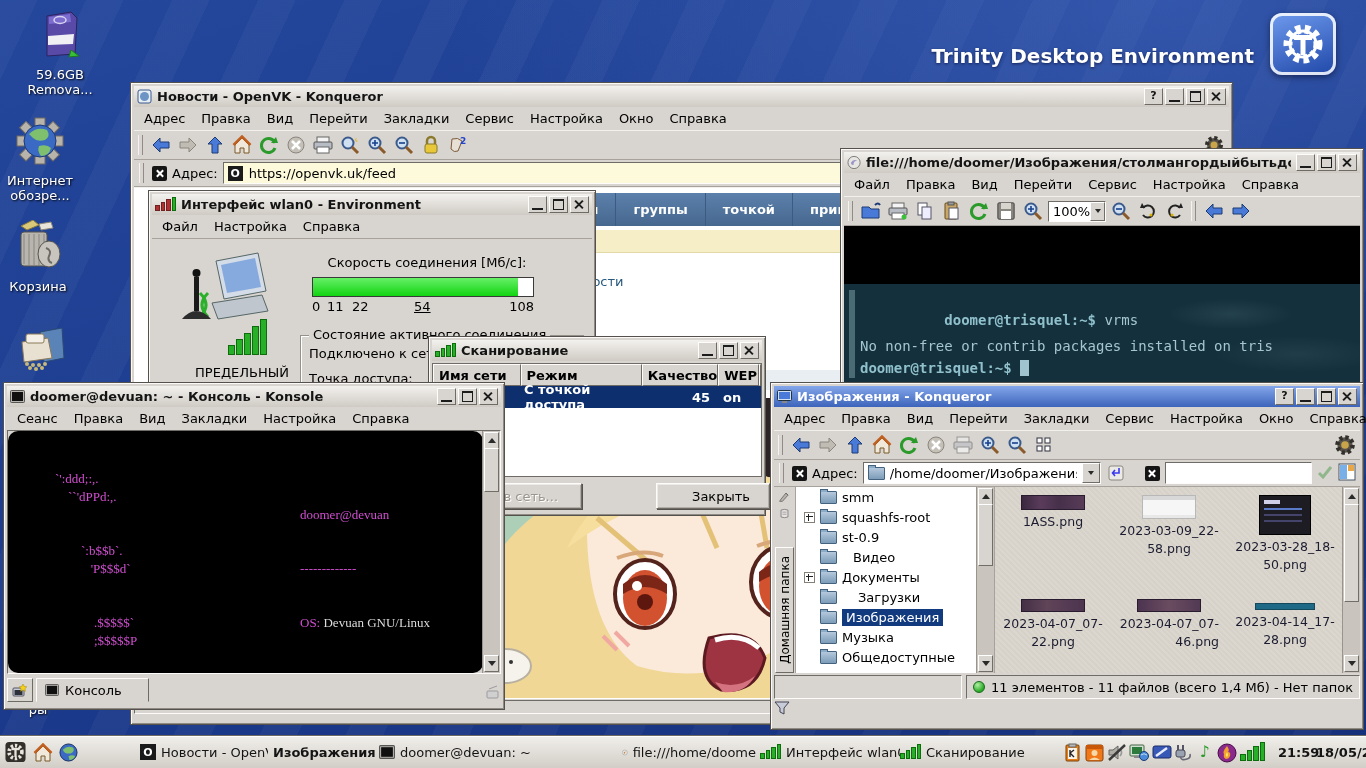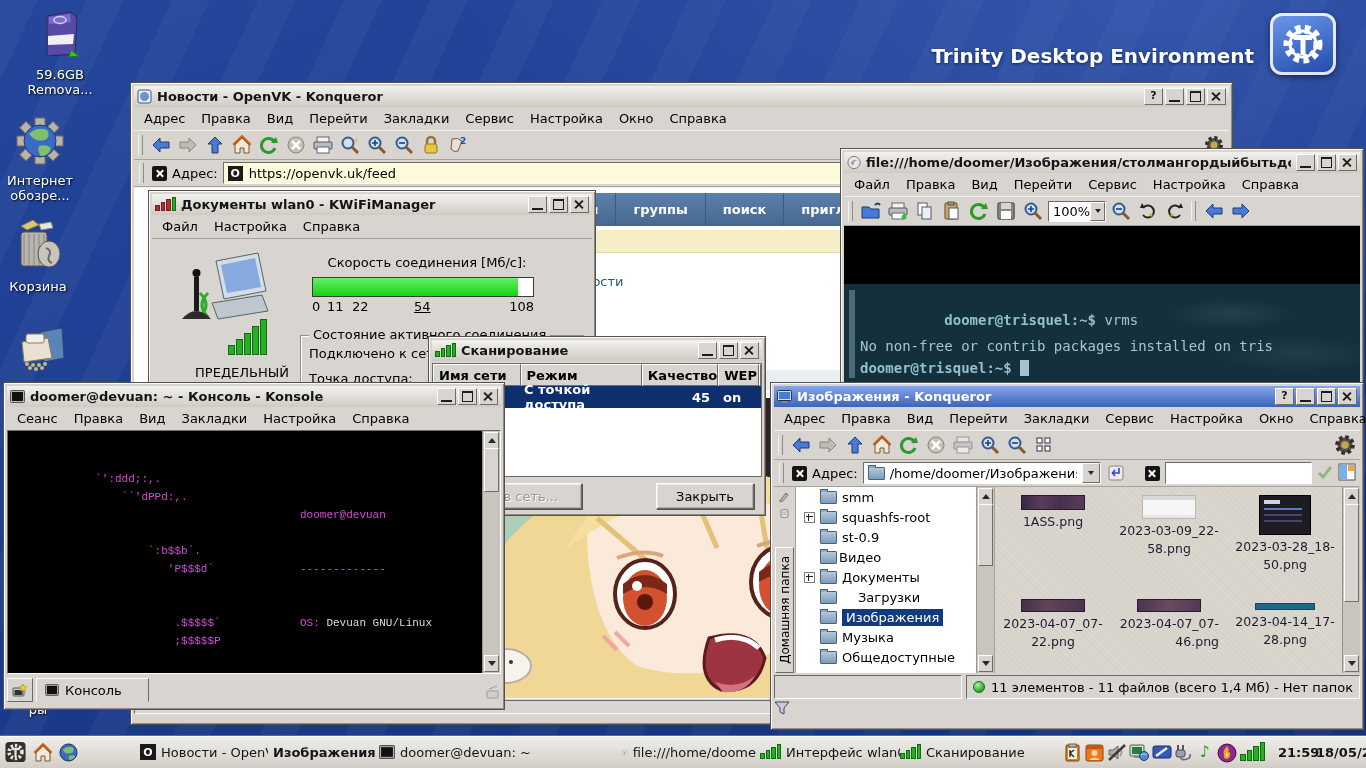--- a/index.html
+++ b/index.html
@@ -46,21 +46,21 @@
   
   .fico{width:15px;height:11px;background:linear-gradient(#b4c8dc,#7c9cb8);border:1px solid #44617e;border-radius:1px;position:relative;flex:0 0 auto;}
   .fico::before{content:"";position:absolute;top:-3px;left:-1px;width:6px;height:2px;background:#8cabc4;border:1px solid #44617e;border-bottom:none;}
   .exp{width:9px;height:9px;border:1px solid #848078;background:#fff;position:relative;flex:0 0 auto;}
   .exp::before{content:"";position:absolute;left:1px;right:1px;top:3px;height:1px;background:#222;}
   .exp::after{content:"";position:absolute;top:1px;bottom:1px;left:3px;width:1px;background:#222;}
   
   .dicon{position:absolute;width:90px;text-align:center;color:#fff;}
   .dicon .lbl{margin-top:4px;font-size:13px;white-space:pre-line;text-shadow:1px 1px 2px #000;}
   
-  .kterm{background:#000;color:#dcdcdc;font-family:Liberation Mono, monospace;font-size:11px;line-height:18px;}
+  .kterm{background:#000;color:#dcdcdc;font-family:Liberation Serif, serif;font-size:13px;line-height:18px;border-radius:10px;}
   .mag{color:#d04ed0;}
   
   #taskbar{position:absolute;left:0;bottom:0;width:1366px;height:31px;z-index:100;
     background:linear-gradient(#f0eeea,#d2cec7);border-top:1px solid #fff;box-shadow:0 -1px 0 #6e6a64;}
   .task{position:absolute;top:2px;height:26px;display:flex;align-items:center;gap:5px;padding:0 4px;overflow:hidden;white-space:nowrap;color:#141414;}
   .tico{width:21px;height:21px;display:flex;align-items:center;justify-content:center;flex:0 0 auto;}
   .bars{display:flex;align-items:flex-end;gap:1px;height:14px;}
   .bars i{display:block;width:2.5px;background:#27b027;border:0.5px solid #0d6d0d;}
   .navtab{padding:9px 17px;color:#fff;font-weight:600;border-right:1px solid #3d5b82;}
 </style>
@@ -261,21 +261,21 @@
       <div class="sunk" style="flex:1;display:flex;align-items:center;gap:6px;background:#fdfadc;height:20px;padding:0 4px;">
         <span style="background:#1a1a1a;color:#fff;font-weight:bold;font-size:11px;width:15px;height:15px;display:flex;align-items:center;justify-content:center;">O</span>
         <span>https://openvk.uk/feed</span>
       </div>
     </div>
     <div style="position:relative;height:511px;background:#fff;overflow:hidden;border-top:1px solid #f2f0ec;">
 
       <div style="position:absolute;left:388px;top:5px;width:648px;display:flex;background:linear-gradient(#5b80ab,#47688f);">
         <span class="navtab">главная</span>
         <span class="navtab">группы</span>
-        <span class="navtab">поиск</span>
+        <span class="navtab">точкой</span>
         <span class="navtab">пригласить</span>
         <span class="navtab" style="border-right:none">помощь</span>
       </div>
       <div style="position:absolute;left:388px;top:42px;width:648px;height:22px;background:#f6eec6;border-bottom:1px solid #e2d8a8;"></div>
       <a style="position:absolute;left:433px;top:86px;color:#28597e;text-decoration:none;">Новости</a>
       <div style="position:absolute;left:388px;top:182px;width:648px;height:20px;background:#e9eef3;"></div>
       <div style="position:absolute;left:388px;top:260px;width:648px;height:12px;background:#e2e8ee;"></div>
 
       <svg style="position:absolute;left:323px;top:210px;" width="390" height="300" viewBox="0 0 390 300">
         <rect width="390" height="300" fill="#e9dcc2"></rect>
@@ -454,21 +454,21 @@
   </div>
 
   <div class="w" style="left:148px;top:190px;width:440px;height:298px;z-index:20;">
     <div class="tb off">
       <span class="bars" style="height:12px;">
           <i style="height:4px;background:#b03030;border-color:#702020;"></i>
           <i style="height:7px;background:#b03030;border-color:#702020;"></i>
           <i style="height:10px;background:#b03030;border-color:#702020;"></i>
           <i style="height:12px;"></i>
         </span>
-      <span>Документы wlan0 - KWiFiManager</span>
+      <span>Интерфейс wlan0 - Environment</span>
       <span class="wbtns">
         <span class="wb">
             <span class="g-min"></span>
           </span>
         <span class="wb">
             <span class="g-max"></span>
           </span>
         <span class="wb">
             <span class="g-x"></span>
           </span>
@@ -548,21 +548,21 @@
       </div>
       <div style="display:flex;height:22px;background:#0e2f6e;color:#fff;font-weight:bold;align-items:center;">
         <span style="width:86px;"></span>
         <span style="width:122px;padding-left:5px;">С точкой доступа</span>
         <span style="width:72px;text-align:right;padding-right:8px;box-sizing:border-box;">45</span>
         <span style="width:36px;padding-left:5px;">on</span>
       </div>
     </div>
     <div style="position:relative;height:30px;margin-top:4px;">
       <span class="b3" style="position:absolute;left:2px;top:2px;width:146px;height:24px;display:flex;align-items:center;justify-content:center;color:#9a968e;text-shadow:1px 1px 0 #fff;">Войти в сеть...</span>
-      <span class="b3" style="position:absolute;left:224px;top:2px;width:96px;height:24px;display:flex;align-items:center;justify-content:center;">Закрыть</span>
+      <span class="b3" style="position:absolute;left:224px;top:2px;width:96px;height:24px;display:flex;align-items:center;justify-content:center;padding-left:16px;">Закрыть</span>
     </div>
   </div>
 
   <div class="w" style="left:3px;top:382px;width:494px;height:320px;z-index:40;">
     <div class="tb off">
       <svg width="15" height="13" viewBox="0 0 15 13">
           <rect x="0.5" y="0.5" width="14" height="12" rx="1" fill="#b8b4ae" stroke="#555"></rect>
           <rect x="2" y="2" width="11" height="9" fill="#101010"></rect>
         </svg>
       <span>doomer@devuan: ~ - Консоль - Konsole</span>
@@ -800,21 +800,21 @@
             </div>
           <div style="display:flex;align-items:center;gap:5px;height:20px;padding-left:8px;">
               <span class="exp"></span>
               <span class="fico"></span>
               <span>squashfs-root</span>
             </div>
           <div style="display:flex;align-items:center;gap:5px;height:20px;padding-left:24px;">
               <span class="fico"></span>
               <span>st-0.9</span>
             </div>
-          <div style="display:flex;align-items:center;gap:2px;height:20px;padding-left:24px;">
+          <div style="display:flex;align-items:center;gap:16px;height:20px;padding-left:24px;">
               <span class="fico"></span>
               <span>Видео</span>
             </div>
           <div style="display:flex;align-items:center;gap:5px;height:20px;padding-left:8px;">
               <span class="exp"></span>
               <span class="fico"></span>
               <span>Документы</span>
             </div>
           <div style="display:flex;align-items:center;gap:21px;height:20px;padding-left:24px;">
               <span class="fico"></span>

